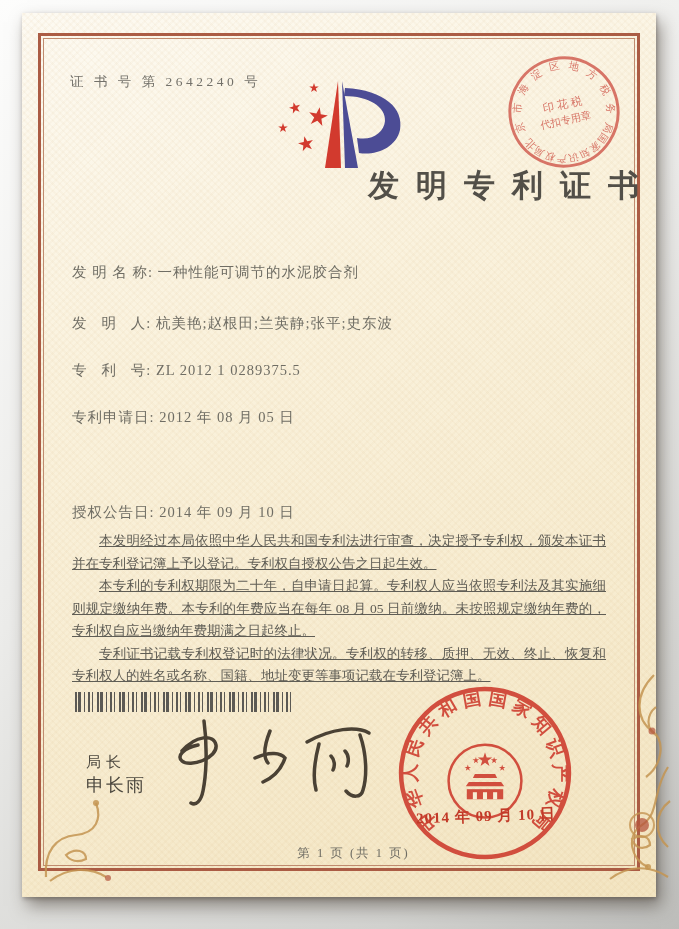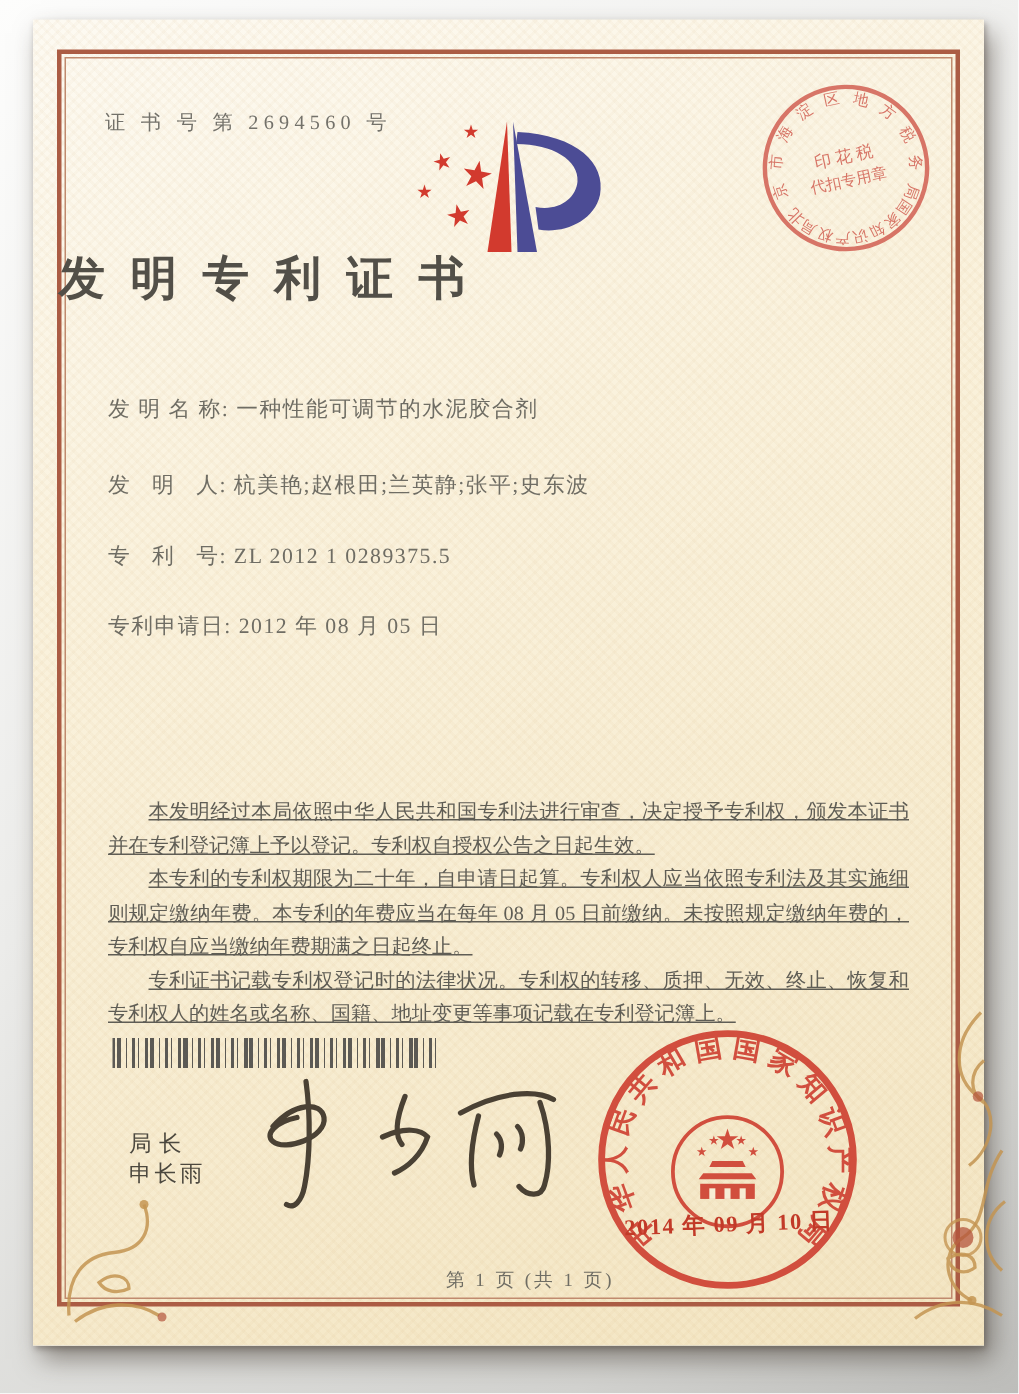--- a/index.html
+++ b/index.html
@@ -13,34 +13,34 @@
     background:
      repeating-linear-gradient(45deg,rgba(196,150,84,.045) 0 2px,transparent 2px 5px),
      repeating-linear-gradient(-45deg,rgba(196,150,84,.045) 0 2px,transparent 2px 5px);}
   .frame{position:absolute;left:16px;top:20px;right:16px;bottom:26px;
     border:3px solid #ab5c44;}
   .frame-inner{position:absolute;inset:2px;border:1px solid #c08a6e;}
   .cert-no{position:absolute;left:48px;top:60px;font-size:13.5px;letter-spacing:3.5px;color:#73716a;}
   .logo{position:absolute;left:243px;top:62px;width:155px;height:98px;}
   .stamp-tax{position:absolute;left:483px;top:40px;width:118px;height:118px;
     transform:rotate(-12deg);opacity:.82;}
-  .title{position:absolute;left:0;top:152px;width:100%;text-align:left;
+  .title{position:absolute;left:0;top:152px;width:100%;text-align:right;
     font-size:31px;font-weight:700;letter-spacing:17px;text-indent:17px;color:#524f48;}
   .field{position:absolute;left:50px;font-size:14.5px;color:#6f6d64;
     letter-spacing:1px;white-space:pre;}
   .paras{position:absolute;left:50px;top:517px;width:534px;font-size:13.5px;
     line-height:22.5px;color:#5f5d55;text-align:justify;}
   .paras p{margin:0;text-indent:2em;text-decoration:underline;}
   .barcode{position:absolute;left:53px;top:679px;width:216px;height:20px;opacity:.82;
     background:repeating-linear-gradient(90deg,
       #3a3a3a 0 2px,transparent 2px 3px,#3a3a3a 3px 6px,transparent 6px 9px,
       #3a3a3a 9px 10px,transparent 10px 13px,#3a3a3a 13px 15px,transparent 15px 17px,
       #3a3a3a 17px 18px,transparent 18px 22px);}
   .sig-title{position:absolute;left:64px;top:728px;font-size:15px;letter-spacing:5px;color:#4c483f;margin-top:12px;}
-  .sig-name{position:absolute;left:64px;top:760px;font-size:15px;letter-spacing:2px;color:#4c483f;}
+  .sig-name{position:absolute;left:64px;top:760px;font-size:18px;letter-spacing:2px;color:#4c483f;}
   .signature{position:absolute;left:130px;top:700px;width:250px;height:100px;}
   .seal-main{position:absolute;left:373px;top:670px;width:180px;height:180px;opacity:.92;}
   .seal-date{position:absolute;left:378px;top:794px;width:172px;text-align:center;
     font-size:15px;font-weight:700;letter-spacing:1px;color:#c23a28;transform:rotate(-2deg);}
   .footer{position:absolute;left:0;right:0;top:832px;text-align:center;
     font-size:12.5px;letter-spacing:2px;color:#6f6d64;padding-left:29px;}
   .orn{position:absolute;}
   .orn-bl{left:16px;top:780px;width:95px;height:92px;}
   .orn-br{left:558px;top:748px;width:96px;height:128px;}
   .orn-rm{left:600px;top:658px;width:48px;height:112px;}
@@ -49,21 +49,21 @@
 </head>
 <body>
 
 <div class="scan">
   <div class="page">
 
     <div class="frame">
       <div class="frame-inner"></div>
     </div>
 
-    <div class="cert-no">证 书 号 第 2694560 号</div>
+    <div class="cert-no">证 书 号 第 2642240 号</div>
 
     <svg class="logo" viewBox="0 0 155 98">
       <defs>
         <path id="star" d="M0,-1 L0.2245,-0.309 0.9511,-0.309 0.3633,0.118 0.5878,0.809 0,0.382 -0.5878,0.809 -0.3633,0.118 -0.9511,-0.309 -0.2245,-0.309 Z"></path>
       </defs>
       <polygon points="60,93 73,6 76,93" fill="#d23a2e"></polygon>
       <polygon points="77,6 80,93 93,93" fill="#4c4c95"></polygon>
       <path d="M80,13 C120,15 139,34 135,55 C131,73 110,81 94,78 L92,63 C108,66 119,57 120,46 C121,32 104,21 79,21 Z" fill="#4c4c95"></path>
       <use href="#star" transform="translate(49,13) scale(5)" fill="#d23a2e"></use>
       <use href="#star" transform="translate(30,33) scale(6) rotate(-15)" fill="#d23a2e"></use>
@@ -99,20 +99,21 @@
       <text x="60" y="56" text-anchor="middle" font-size="11.5" fill="#d05a4d">印 花 税</text>
       <text x="60" y="72" text-anchor="middle" font-size="10.5" fill="#d05a4d">代扣专用章</text>
     </svg>
 
     <div class="title">发明专利证书</div>
 
     <div class="field" style="top:250px">发 明 名 称: 一种性能可调节的水泥胶合剂</div>
     <div class="field" style="top:301px">发   明   人: 杭美艳;赵根田;兰英静;张平;史东波</div>
     <div class="field" style="top:348px">专   利   号: ZL 2012 1 0289375.5</div>
     <div class="field" style="top:395px">专利申请日: 2012 年 08 月 05 日</div>
+    <div class="field" style="top:490px">授权公告日: 2014 年 09 月 10 日</div>
 
     <div class="paras">
       <p>本发明经过本局依照中华人民共和国专利法进行审查，决定授予专利权，颁发本证书并在专利登记簿上予以登记。专利权自授权公告之日起生效。</p>
       <p>本专利的专利权期限为二十年，自申请日起算。专利权人应当依照专利法及其实施细则规定缴纳年费。本专利的年费应当在每年 08 月 05 日前缴纳。未按照规定缴纳年费的，专利权自应当缴纳年费期满之日起终止。</p>
       <p>专利证书记载专利权登记时的法律状况。专利权的转移、质押、无效、终止、恢复和专利权人的姓名或名称、国籍、地址变更等事项记载在专利登记簿上。</p>
     </div>
 
     <div class="barcode"></div>
 
     <div class="sig-title">局长</div>

